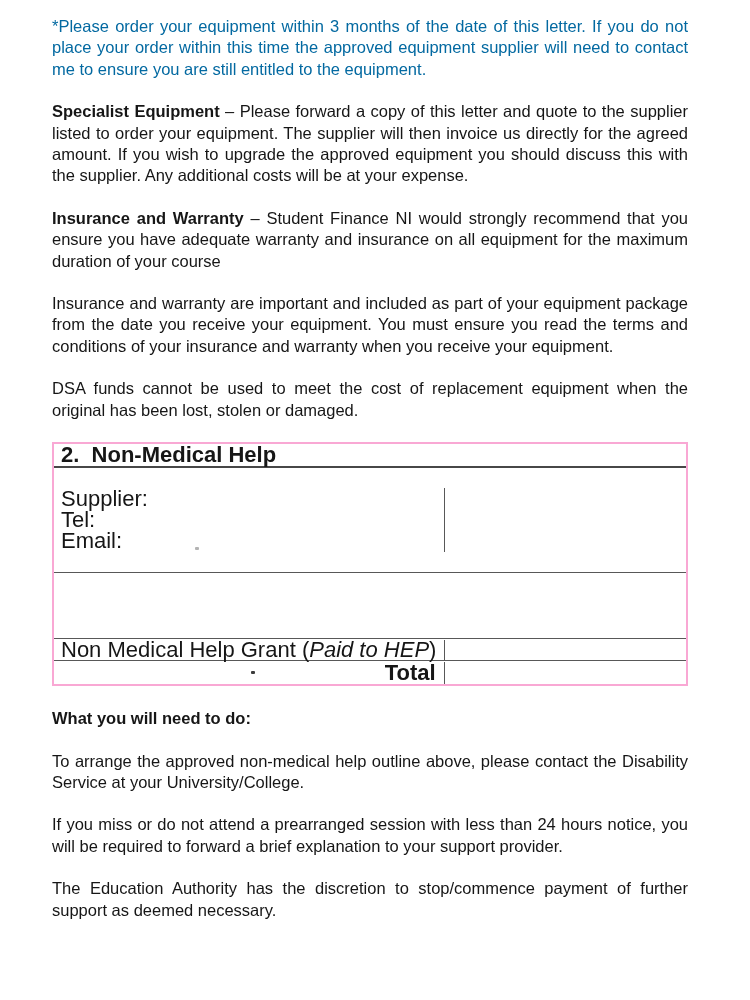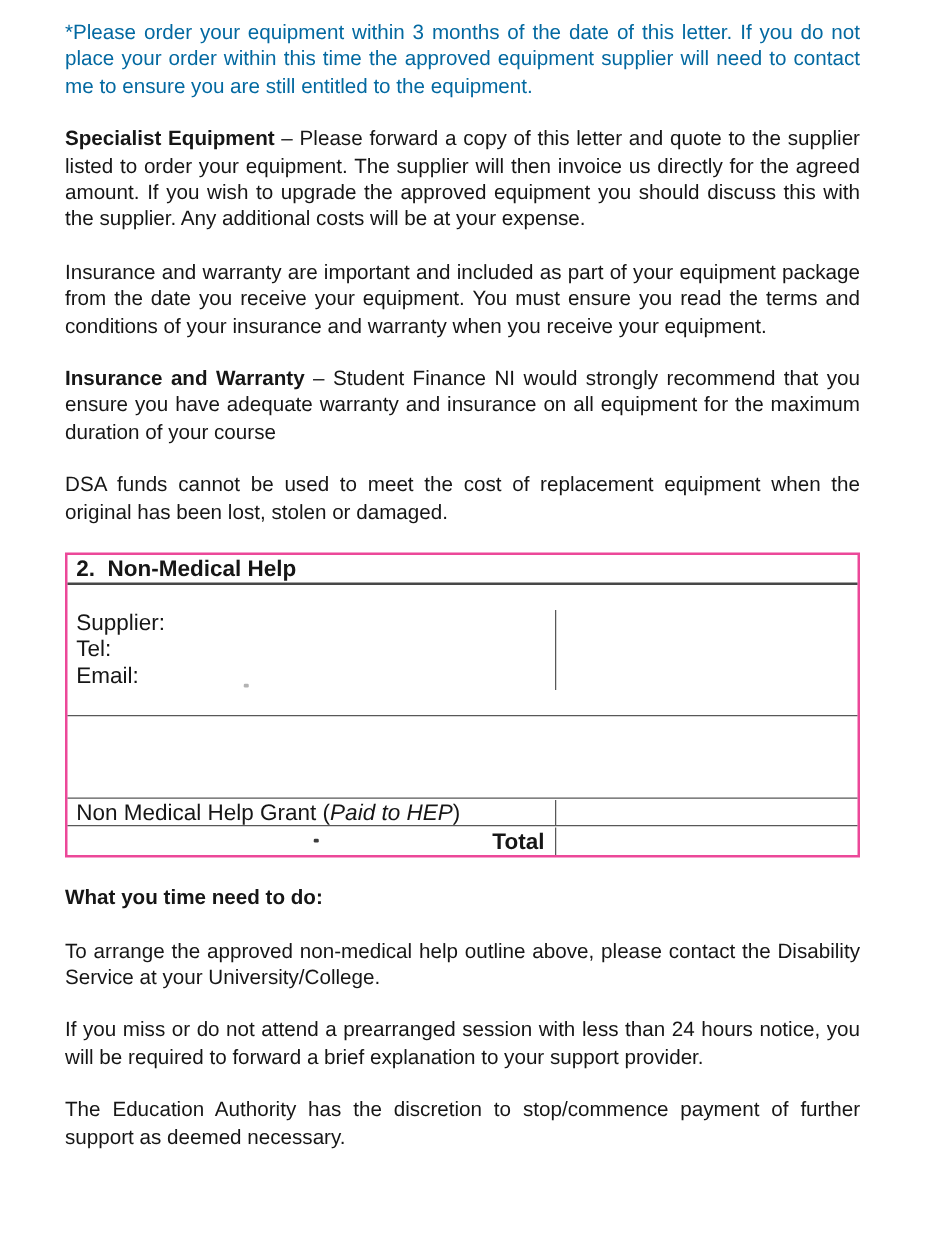--- a/index.html
+++ b/index.html
@@ -27,23 +27,23 @@
     text-align: justify;
   }
   p.red { color: #0369a1; }
   .lead { font-weight: bold; }
   p.heading {
     font-weight: bold;
     text-align: left;
   }
   
   .nm-table {
-    border: 2px solid #ec4899;
+    border: 2px solid #f9a8d4;
     margin: 20px 0 22px 0;
-    font-size: 18px;
+    font-size: 22px;
   }
   .nm-header {
     font-weight: bold;
     line-height: 20px;
     padding: 1px 0 1px 7px;
     border-bottom: 2px solid #474747;
   }
   .row {
     display: flex;
     border-bottom: 1px solid #585858;
@@ -88,23 +88,23 @@
 </style>
 </head>
 <body>
 
 <div class="page">
 
   <p class="red">*Please order your equipment within 3 months of the date of this letter. If you do not place your order within this time the approved equipment supplier will need to contact me to ensure you are still entitled to the equipment.</p>
 
   <p><b class="lead">Specialist Equipment</b><span> – Please forward a copy of this letter and quote to the supplier listed to order your equipment.  The supplier will then invoice us directly for the agreed amount.  If you wish to upgrade the approved equipment you should discuss this with the supplier. Any additional costs will be at your expense.</span></p>
 
+  <p><b class="lead">Insurance and Warranty</b><span> – Student Finance NI would strongly recommend that you ensure you have adequate warranty and insurance on all equipment for the maximum duration of your course</span></p>
+
   <p>Insurance and warranty are important and included as part of your equipment package from the date you receive your equipment.  You must ensure you read the terms and conditions of your insurance and warranty when you receive your equipment.</p>
-
-  <p><b class="lead">Insurance and Warranty</b><span> – Student Finance NI would strongly recommend that you ensure you have adequate warranty and insurance on all equipment for the maximum duration of your course</span></p>
 
   <p>DSA funds cannot be used to meet the cost of replacement equipment when the original has been lost, stolen or damaged.</p>
 
   <div class="nm-table">
     <div class="nm-header">2.&nbsp; Non-Medical Help</div>
 
     <div class="row row-supplier">
       <div class="cell-l">
         <div>Supplier:</div>
         <div>Tel:</div>
@@ -122,21 +122,21 @@
       <div class="cell-l"><span>Non Medical Help Grant (</span><i>Paid to HEP</i><span>)</span></div>
       <div class="cell-r"></div>
     </div>
 
     <div class="row row-total">
       <div class="cell-l">Total</div>
       <div class="cell-r"></div>
     </div>
   </div>
 
-  <p class="heading">What you time need to do:</p>
+  <p class="heading">What you will need to do:</p>
 
   <p>To arrange the approved non-medical help outline above, please contact the Disability Service at your University/College.</p>
 
   <p>If you miss or do not attend a prearranged session with less than 24 hours notice, you will be required to forward a brief explanation to your support provider.</p>
 
   <p>The Education Authority has the discretion to stop/commence payment of further support as deemed necessary.</p>
 
 </div>
 
 <div class="speck speck1"></div>

